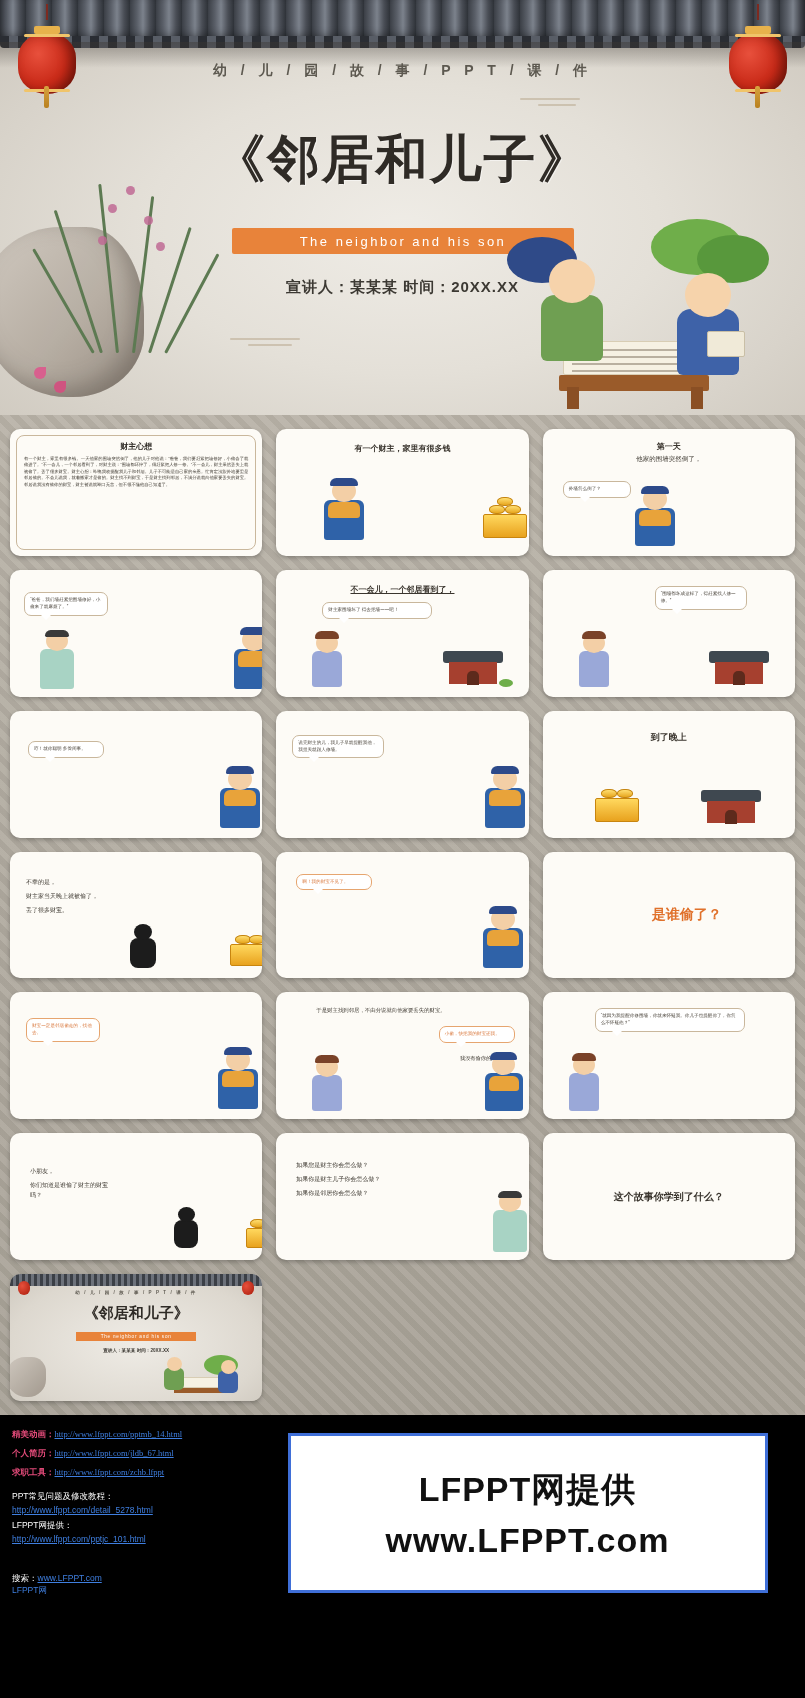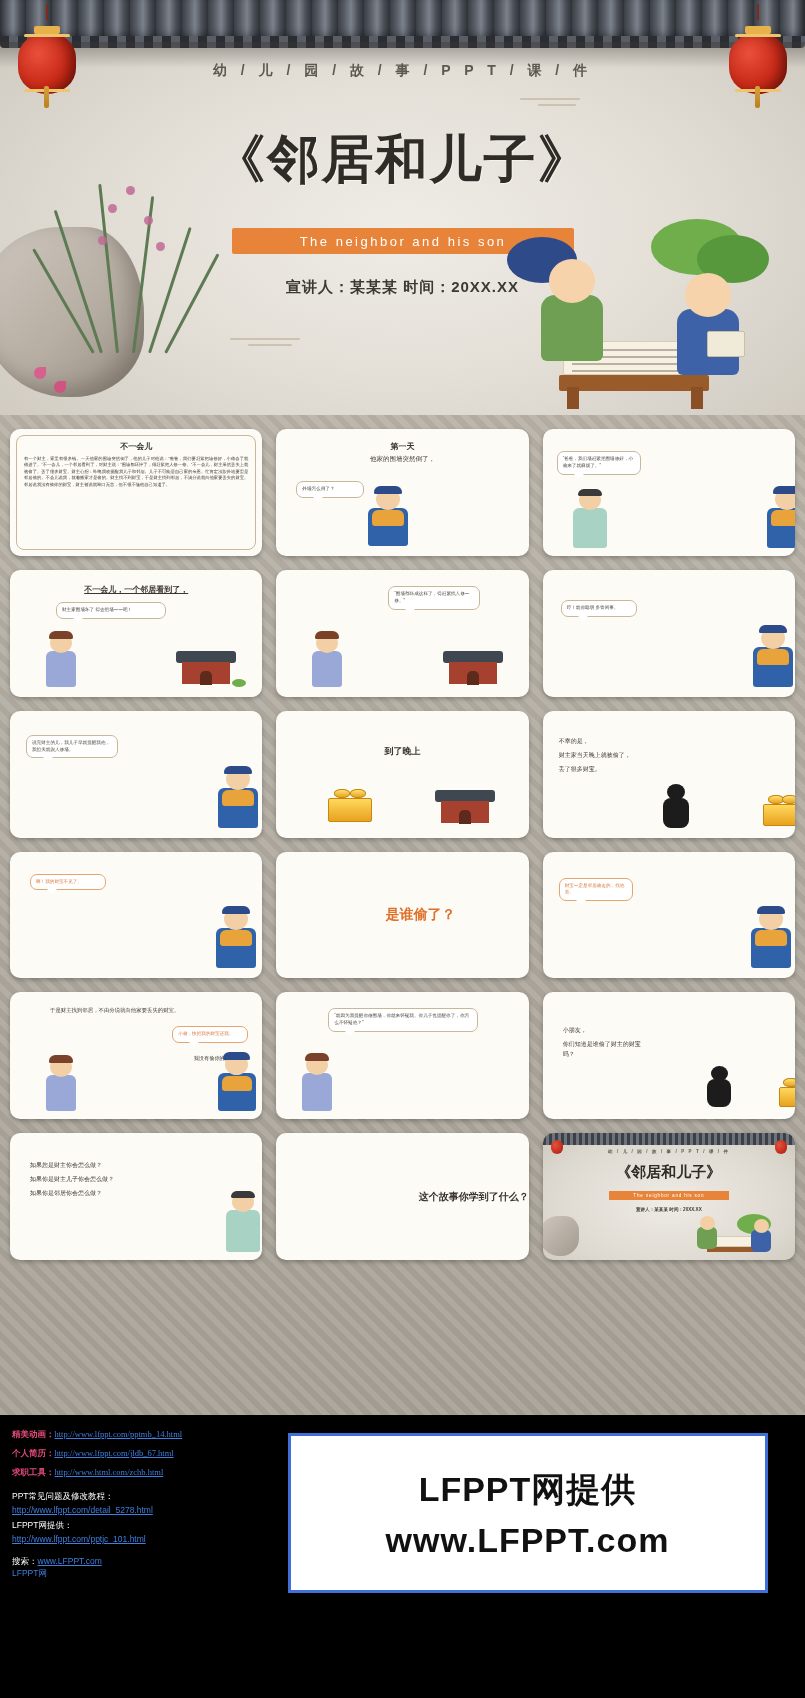--- a/index.html
+++ b/index.html
@@ -179,21 +179,21 @@
   .footer{
     position:absolute; top:1415px; left:0; width:805px; height:283px;
     background:#000; display:flex;
   }
   .footer-left{ width:250px; padding:14px 10px 10px 12px; color:#fff; }
   .flink{ font-size:8.5px; margin-bottom:7px; line-height:1.4;font-family:Liberation Serif, serif; }
   .flabel{ color:#e04a78; font-weight:bold; }
   .fa{ color:#3f7fe0; text-decoration:underline; }
   .fblock{ margin-top:10px; font-size:8.5px; line-height:1.7; }
   .fwhite{ color:#fff; }
-  .fsearch{ margin-top:10px; font-size:8.5px; color:#fff; }
+  .fsearch{ margin-top:27px; font-size:8.5px; color:#fff; }
   .fsearch .fa{ color:#3f7fe0; }
   .fbrandsmall{ color:#3f7fe0; }
   .footer-right{
     flex:1; display:flex; align-items:flex-start; justify-content:center; padding-top:18px;
   }
   .promo{
     width:480px; height:160px; background:#fff; border:3px solid #3f6fd8;
     display:flex; flex-direction:column; align-items:center; justify-content:center; gap:8px;
   }
   .promo-1{ font-size:34px; font-weight:bold; color:#111; letter-spacing:1px; }
@@ -269,25 +269,40 @@
         <div class="head" style="left:8px; bottom:58px;"></div>
       </div>
       <div style="position:absolute; left:206px; bottom:52px; width:38px; height:26px; background:#f0ead8; border:1px solid #c9bfa6; border-radius:2px;"></div>
     </div>
   </div>
 
   <div class="grid">
 
     <div class="slide">
       <div class="storybox">
-        <div style="text-align:center; font-size:8px; font-weight:bold; color:#2f2b26;">不一会儿</div>
+        <div style="text-align:center; font-size:8px; font-weight:bold; color:#2f2b26;">财主心想</div>
         <div style="margin-top:4px; font-size:4.3px; line-height:1.5; color:#3d3830; text-align:justify;">有一个财主，家里有很多钱。一天他家的围墙突然倒了，他的儿子对他说：“爸爸，我们要赶紧把墙修好，小偷会了就偷进了。”不一会儿，一个邻居看到了，对财主说：“围墙都坏掉了，得赶紧把人修一修。”不一会儿，财主果然丢失上就被偷了。丢了很多财宝。财主心想：昨晚我收提醒我儿子和邻居。儿子不可能是自己家的亲恩。忙肯定没跟外地要里是邻居偷的。不会儿说我，就着搬家才是偷的。财主找不到财宝，于是财主找到邻居，不满分说就向他家要丢失的财宝。邻居说我没有偷你的财宝，财主被说就哑口无言，但不很不懂他自己知道了。</div>
       </div>
     </div>
 
+    <div class="slide">
+      <div class="s-title" style="top:14px;">有一个财主，家里有很多钱</div>
+      <div class="fig" style="left:48px; bottom:16px;">
+        <div class="f-robe" style="left:0; bottom:0; width:40px; height:40px; background:#2f62a8;"></div>
+        <div class="f-robe" style="left:4px; bottom:22px; width:32px; height:16px; background:#e8a33a;"></div>
+        <div class="f-head" style="left:8px; bottom:38px; width:24px; height:22px;"></div>
+        <div class="f-hat" style="left:6px; bottom:54px; width:28px; height:8px;"></div>
+      </div>
+      <div style="position:absolute; right:46px; bottom:18px;">
+        <div class="gold" style="width:44px; height:24px; left:0; bottom:0;"></div>
+        <div class="ingot" style="left:6px; bottom:24px;"></div>
+        <div class="ingot" style="left:22px; bottom:24px;"></div>
+        <div class="ingot" style="left:14px; bottom:32px;"></div>
+      </div>
+    </div>
 
     <div class="slide">
       <div class="s-title" style="top:12px;">第一天</div>
       <div style="position:absolute; top:26px; width:100%; text-align:center; font-size:6.5px; color:#3d3830;">他家的围墙突然倒了，</div>
       <div class="bubble" style="left:20px; top:52px; width:68px;">外墙怎么倒了？</div>
       <div class="fig" style="left:92px; bottom:10px;">
         <div class="f-robe" style="left:0; bottom:0; width:40px; height:38px; background:#2f62a8;"></div>
         <div class="f-robe" style="left:4px; bottom:20px; width:32px; height:16px; background:#e8a33a;"></div>
         <div class="f-head" style="left:8px; bottom:36px; width:24px; height:22px;"></div>
         <div class="f-hat" style="left:6px; bottom:52px; width:28px; height:8px;"></div>
@@ -353,21 +368,21 @@
       <div class="bubble" style="left:16px; top:24px; width:92px;">说完财主的儿，我儿子早就提醒我他，我担天就跟人修墙。</div>
       <div class="fig" style="right:44px; bottom:10px;">
         <div class="f-robe" style="left:0; bottom:0; width:40px; height:40px; background:#2f62a8;"></div>
         <div class="f-robe" style="left:4px; bottom:22px; width:32px; height:16px; background:#e8a33a;"></div>
         <div class="f-head" style="left:8px; bottom:38px; width:24px; height:22px;"></div>
         <div class="f-hat" style="left:6px; bottom:54px; width:28px; height:8px;"></div>
       </div>
     </div>
 
     <div class="slide">
-      <div class="s-title" style="top:34px; font-size:9px;">到了晚上</div>
+      <div class="s-title" style="top:20px; font-size:9px;">到了晚上</div>
       <div style="position:absolute; left:52px; bottom:16px;">
         <div class="gold" style="width:44px; height:24px; left:0; bottom:0;"></div>
         <div class="ingot" style="left:6px; bottom:24px;"></div>
         <div class="ingot" style="left:22px; bottom:24px;"></div>
       </div>
       <div class="house" style="right:34px; bottom:14px; width:56px; height:34px;">
         <div class="roof2"></div>
           <div class="wall"></div>
           <div class="door"></div>
       </div>
@@ -459,21 +474,21 @@
       <div class="s-text" style="left:20px; top:42px; font-size:6px;">如果你是财主儿子你会怎么做？</div>
       <div class="s-text" style="left:20px; top:56px; font-size:6px;">如果你是邻居你会怎么做？</div>
       <div class="fig" style="right:36px; bottom:8px;">
         <div class="f-robe" style="left:0; bottom:0; width:34px; height:42px; background:#a8d3c4;"></div>
         <div class="f-head" style="left:6px; bottom:40px; width:22px; height:20px;"></div>
         <div class="f-hat" style="left:5px; bottom:54px; width:24px; height:7px; background:#3a3a3a;"></div>
       </div>
     </div>
 
     <div class="slide">
-      <div class="s-center" style="font-size:10px;text-align:right;">这个故事你学到了什么？</div>
+      <div class="s-center" style="font-size:10px;">这个故事你学到了什么？</div>
     </div>
 
     <div class="slide mini-cover">
       <div class="mini-roof"></div>
       <div class="mini-lantern" style="left:8px;">
           <div class="mb"></div>
         </div>
       <div class="mini-lantern" style="right:8px;">
           <div class="mb"></div>
         </div>
@@ -497,21 +512,21 @@
 
   <div class="footer">
     <div class="footer-left">
       <div class="flink">
         <span class="flabel">精美动画：</span><span class="fa">http://www.lfppt.com/pptmb_14.html</span>
       </div>
       <div class="flink">
         <span class="flabel">个人简历：</span><span class="fa">http://www.lfppt.com/jldb_67.html</span>
       </div>
       <div class="flink">
-        <span class="flabel">求职工具：</span><span class="fa">http://www.html.com/zchb.html</span>
+        <span class="flabel">求职工具：</span><span class="fa">http://www.lfppt.com/zchb.lfppt</span>
       </div>
       <div class="fblock">
         <div class="fwhite">PPT常见问题及修改教程：</div>
         <div class="fa">http://www.lfppt.com/detail_5278.html</div>
         <div class="fwhite">LFPPT网提供：</div>
         <div class="fa">http://www.lfppt.com/pptjc_101.html</div>
       </div>
       <div class="fsearch">
         <span>搜索：</span><span class="fa">www.LFPPT.com</span>
         <div class="fbrandsmall">LFPPT网</div>

